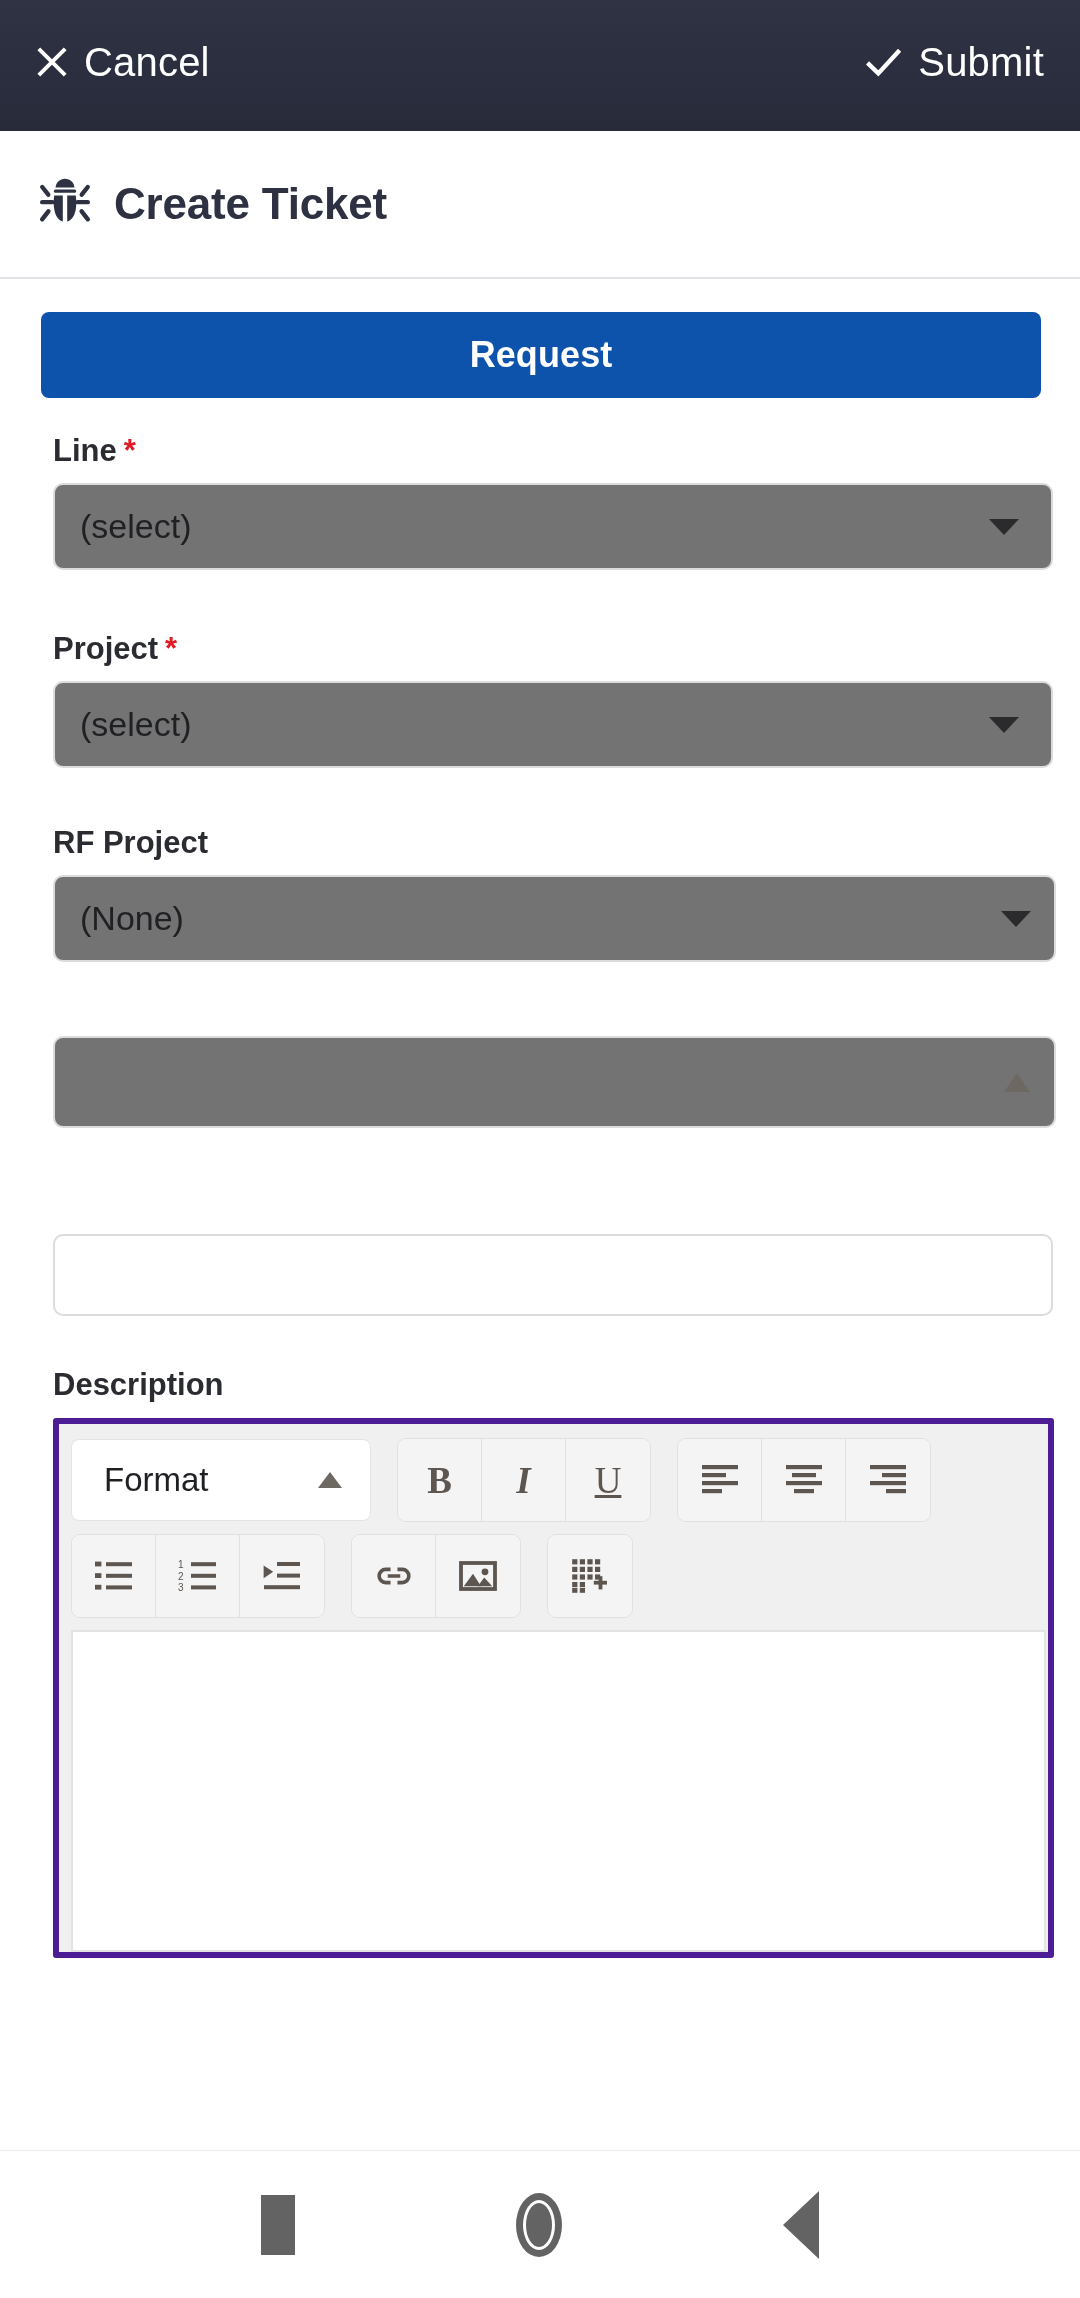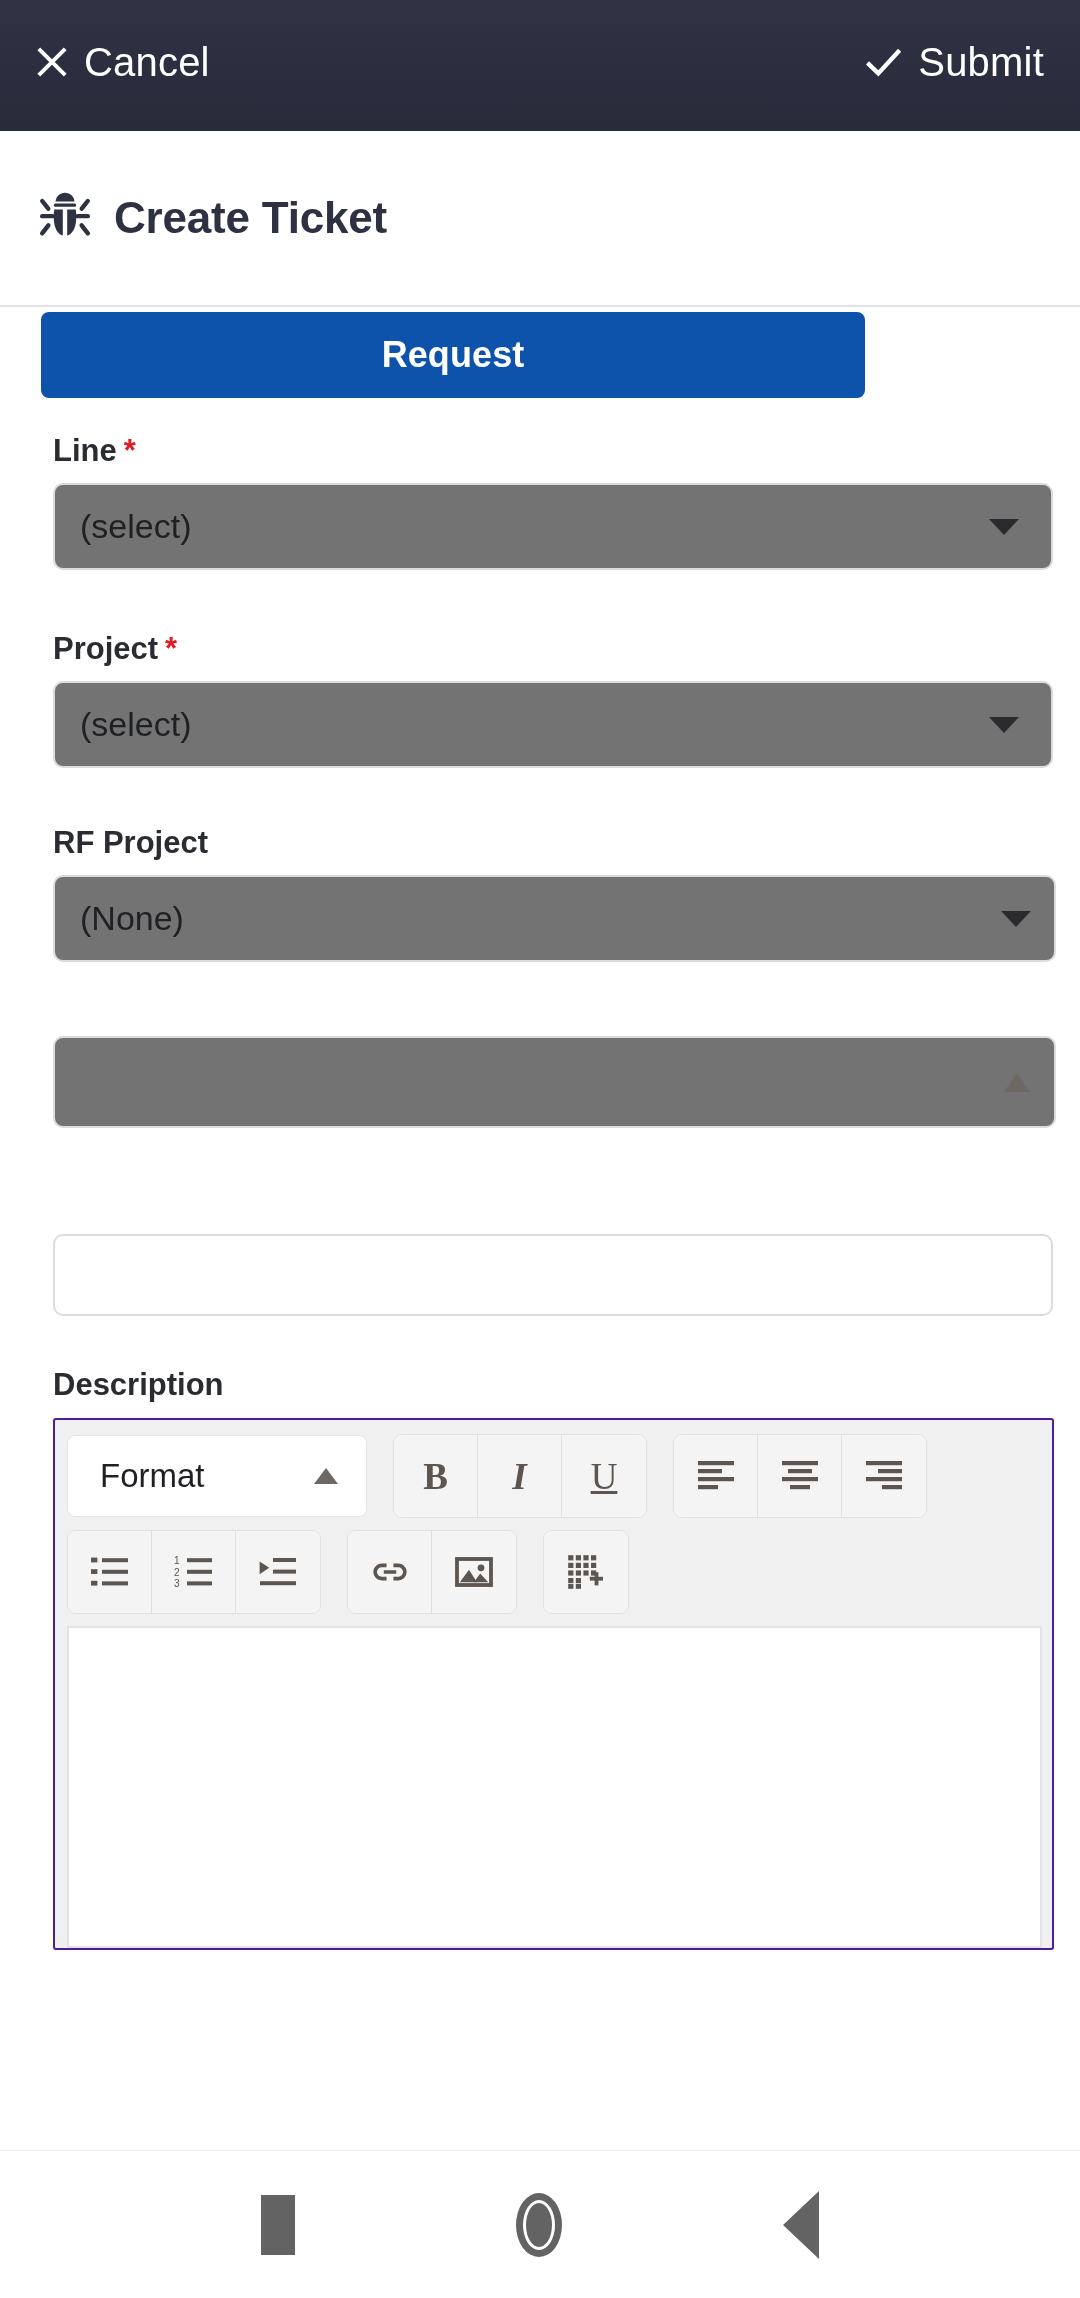--- a/index.html
+++ b/index.html
@@ -33,21 +33,21 @@
     letter-spacing: 0.2px;
     line-height: 1;
     cursor: pointer;
   }
   .bar-action .glyph { display: block; }
 
   
   .pageheader {
     position: absolute;
     left: 0; top: 131px;
-    width: 1080px; height: 176px;
+    width: 1080px; height: 148px;
     background: #ffffff;
     border-bottom: 2px solid #e2e3e6;
     display: flex;
     align-items: center;
     padding-left: 38px;
     gap: 22px;
   }
   .bug-icon { display: block; }
   .page-title {
     font-size: 44px;
@@ -60,21 +60,21 @@
   .form {
     position: absolute;
     left: 0; top: 309px;
     width: 1080px;
     padding: 0;
   }
 
   .request-btn {
     position: absolute;
     left: 41px; top: 3px;
-    width: 824px; height: 86px;
+    width: 1000px; height: 86px;
     background: #0d52ab;
     border: none;
     border-radius: 8px;
     color: #ffffff;
     font-family: "Liberation Sans", sans-serif;
     font-size: 36px;
     font-weight: 700;
     letter-spacing: 0.1px;
     cursor: pointer;
   }
@@ -146,21 +146,21 @@
     padding: 0 22px;
     outline: none;
   }
 
   
   .editor-wrap {
     margin-left: 41px;
     margin-top: 18px;
     width: 1001px;
     background: #f0f0f0;
-    border: 2px solid #4c1d95;
+    border: 6px solid #4c1d95;
     border-radius: 3px;
     padding: 14px 12px 0 12px;
   }
   .tb-row {
     display: flex;
     align-items: center;
     gap: 26px;
     margin-bottom: 12px;
   }
   .format-select {

